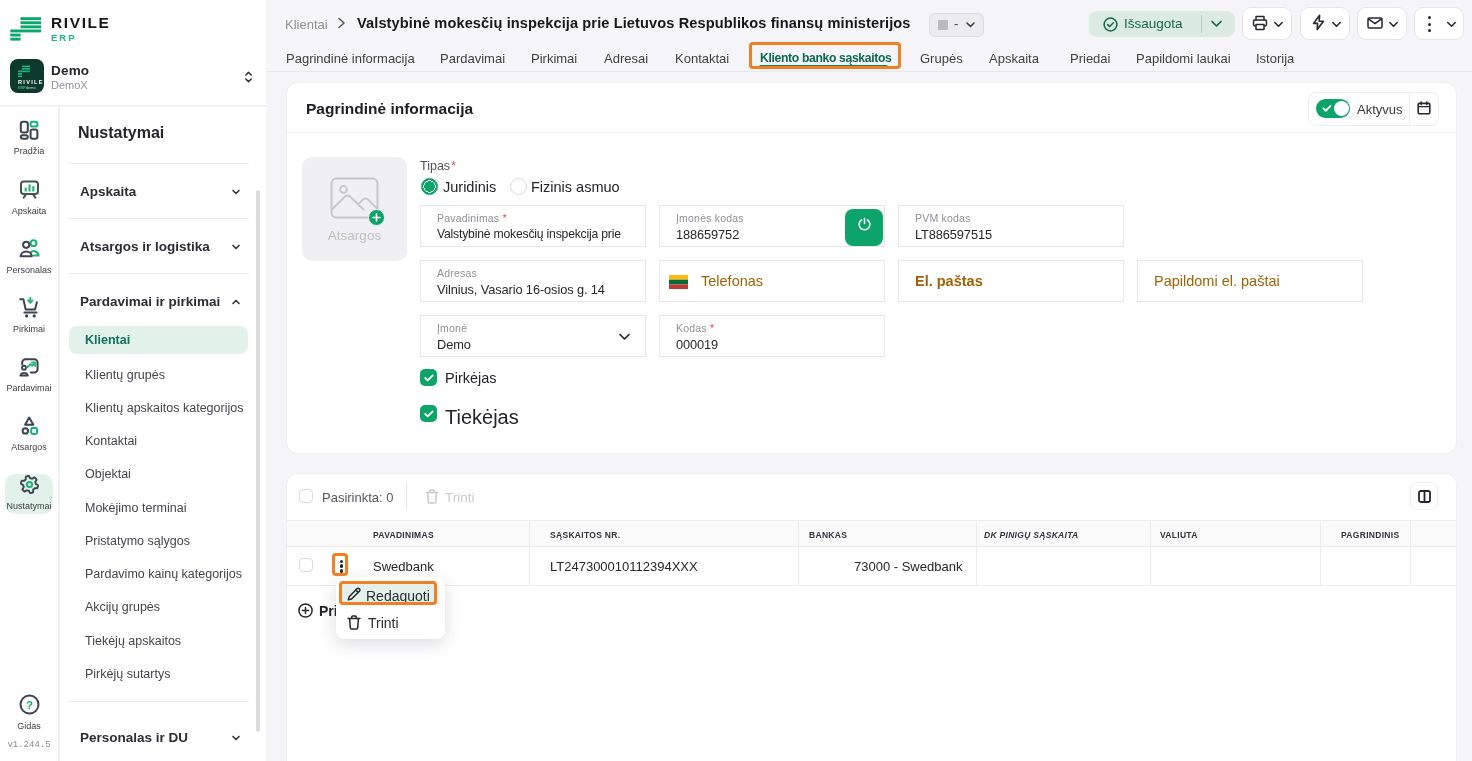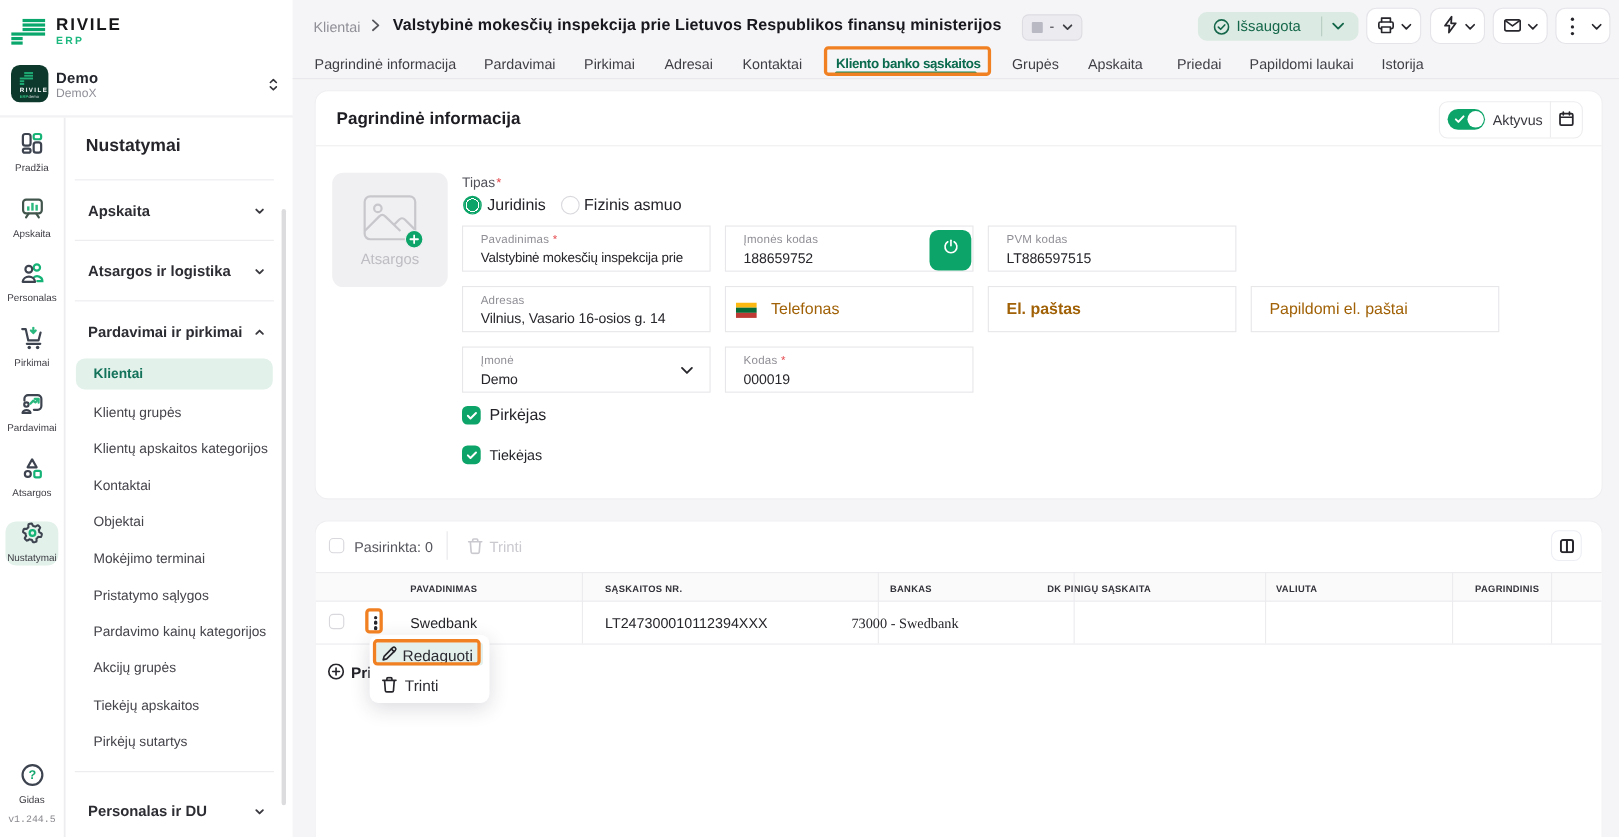--- a/index.html
+++ b/index.html
@@ -378,60 +378,60 @@
 
 <div class="gcheck" style="left:420px;top:369px;"></div>
 <svg class="abs" style="left:423.5px;top:373.5px" width="10" height="8" viewBox="0 0 10 8" fill="none" stroke="#fff" stroke-width="1.8" stroke-linecap="round" stroke-linejoin="round">
     <path d="M1.3 4 L3.7 6.4 L8.7 1.4"></path>
   </svg>
 <div class="abs" style="left:445px;top:370px;font-size:14.5px;color:#232329;">Pirkėjas</div>
 <div class="gcheck" style="left:420px;top:405px;"></div>
 <svg class="abs" style="left:423.5px;top:409.5px" width="10" height="8" viewBox="0 0 10 8" fill="none" stroke="#fff" stroke-width="1.8" stroke-linecap="round" stroke-linejoin="round">
     <path d="M1.3 4 L3.7 6.4 L8.7 1.4"></path>
   </svg>
-<div class="abs" style="left:445px;top:406px;font-size:13px;color:#232329;">Tiekėjas</div>
+<div class="abs" style="left:445px;top:406px;font-size:20px;color:#232329;">Tiekėjas</div>
 
 <div class="abs" id="card2"></div>
 
 <div class="ecbox" style="left:299px;top:489px;"></div>
 <div class="abs" style="left:322px;top:490px;font-size:13px;color:#55555d;">Pasirinkta: 0</div>
 <div class="abs" style="left:406px;top:483px;width:1px;height:26px;background:#e7e7ea;"></div>
 <svg class="abs" style="left:425px;top:489px" width="14" height="15" viewBox="0 0 14 15" fill="none" stroke="#c9c9cf" stroke-width="1.5" stroke-linecap="round" stroke-linejoin="round">
     <path d="M1 3.5 h12 M4.7 3.5 V2 a1 1 0 0 1 1 -1 h2.6 a1 1 0 0 1 1 1 v1.5 M2.6 3.5 l0.7 9.3 a1.3 1.3 0 0 0 1.3 1.2 h4.8 a1.3 1.3 0 0 0 1.3 -1.2 l0.7 -9.3"></path>
   </svg>
 <div class="abs" style="left:445px;top:490px;font-size:13.5px;color:#c9c9cf;">Trinti</div>
 <div class="abs" style="left:1410px;top:482px;width:28px;height:28px;border:1px solid #eceef4;border-radius:7px;background:#fff;"></div>
 <svg class="abs" style="left:1418px;top:490px" width="13" height="13" viewBox="0 0 13 13" fill="none" stroke="#26262c" stroke-width="1.8" stroke-linejoin="round">
     <rect x="1" y="1" width="11" height="11" rx="1.8"></rect>
     <path d="M6.5 1 v11"></path>
   </svg>
 
 <div class="abs" style="left:287px;top:520px;width:1169px;height:27px;background:#fafafa;border-top:1px solid #ececef;border-bottom:1px solid #ececef;"></div>
 <div class="th" style="left:373px;">PAVADINIMAS</div>
 <div class="th" style="left:550px;">SĄSKAITOS NR.</div>
 <div class="th" style="left:809px;">BANKAS</div>
-<div class="th" style="left:952px;">DK PINIGŲ SĄSKAITA</div>
+<div class="th" style="left:984px;font-style:italic;">DK PINIGŲ SĄSKAITA</div>
 <div class="th" style="left:1160px;">VALIUTA</div>
 <div class="th" style="left:1341px;">PAGRINDINIS</div>
 <div class="vline" style="left:529px;top:520px;height:65px;"></div>
 <div class="vline" style="left:798px;top:520px;height:65px;"></div>
 <div class="vline" style="left:976px;top:520px;height:65px;"></div>
 <div class="vline" style="left:1150px;top:520px;height:65px;"></div>
 <div class="vline" style="left:1320px;top:520px;height:65px;"></div>
 <div class="vline" style="left:1410px;top:520px;height:65px;"></div>
 
 <div class="ecbox" style="left:299px;top:558px;"></div>
 <div class="abs" style="left:340px;top:559.5px;width:4px;">
   <div style="width:3.4px;height:3.4px;border-radius:50%;background:#26262c;"></div>
   <div style="width:3.4px;height:3.4px;border-radius:50%;background:#26262c;margin-top:1.6px;"></div>
   <div style="width:3.4px;height:3.4px;border-radius:50%;background:#26262c;margin-top:1.6px;"></div>
 </div>
 <div class="td" style="left:373px;">Swedbank</div>
 <div class="td" style="left:550px;">LT247300010112394XXX</div>
-<div class="td" style="left:774px;font-family:Liberation Serif, serif;">73000 - Swedbank</div>
+<div class="td" style="left:854px;">73000 - Swedbank</div>
 <div class="abs" style="left:287px;top:585px;width:1169px;height:1px;background:#ececef;"></div>
 
 <svg class="abs" style="left:298px;top:603px" width="15" height="15" viewBox="0 0 15 15" fill="none" stroke="#26262c" stroke-width="1.5" stroke-linecap="round">
     <circle cx="7.5" cy="7.5" r="6.6"></circle>
     <path d="M7.5 4.4 v6.2 M4.4 7.5 h6.2"></path>
   </svg>
 <div class="abs" style="left:319px;top:603px;font-size:14px;font-weight:bold;color:#222228;">Pridėti</div>
 
 <div class="abs" style="left:336px;top:577px;width:109px;height:62px;background:#fff;border-radius:8px;box-shadow:0 5px 18px rgba(40,40,60,0.16);"></div>
 <div class="abs" style="left:342px;top:584px;width:97px;height:21px;background:#e4f0ec;border-radius:3px;"></div>

